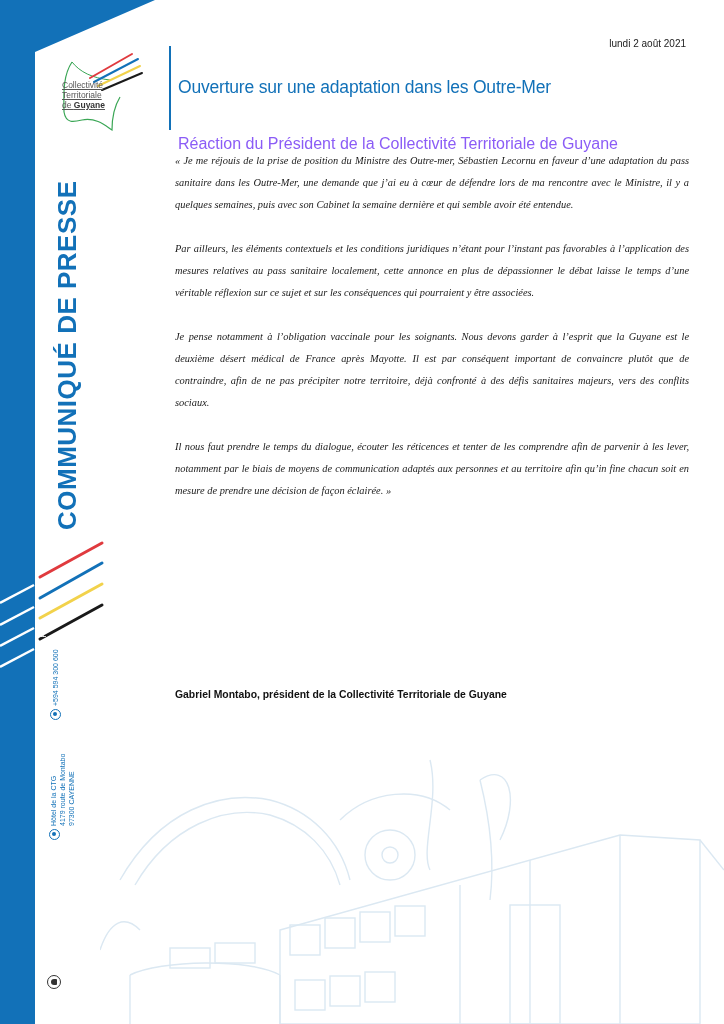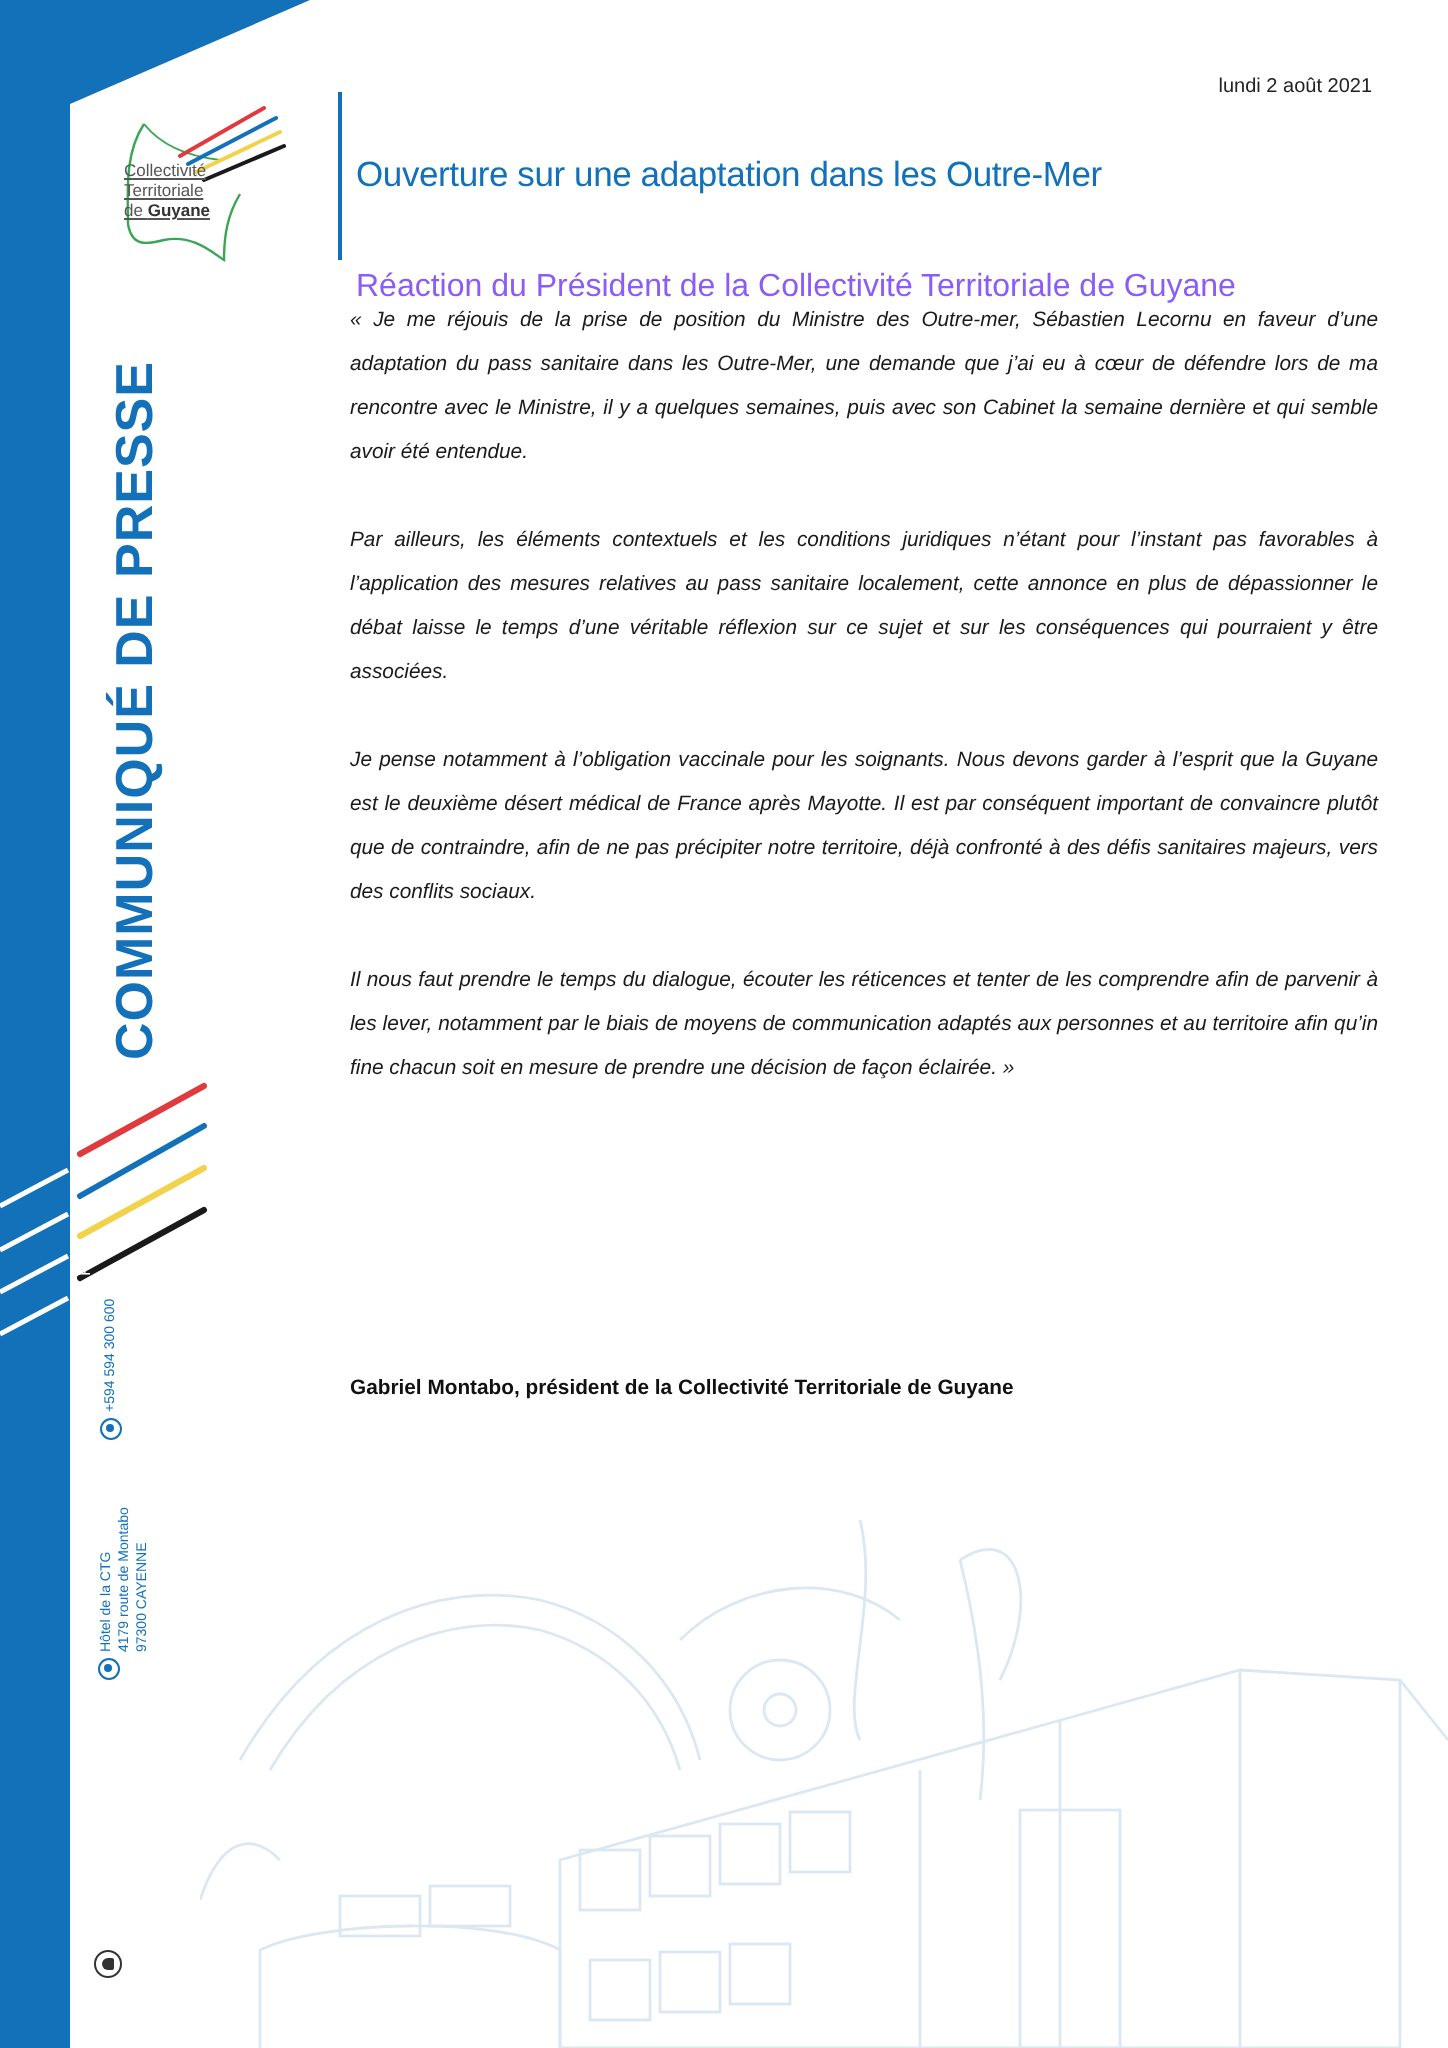--- a/index.html
+++ b/index.html
@@ -31,21 +31,21 @@
 
     .vert-title {
       position: absolute; left: 52px; top: 530px;
       transform: rotate(-90deg); transform-origin: 0 0;
       font-size: 26px; font-weight: 700; color: #1271b8; white-space: nowrap; letter-spacing: 0.5px;
       width: 380px;
     }
 
     .body-text { position: absolute; left: 175px; top: 150px; width: 514px; }
     .para {
-      font-size: 10.4px; font-style: italic; line-height: 22px; text-align: justify; margin: 0 0 22px 0; color: #1a1a1a;
+      font-size: 10.4px; font-style: italic; line-height: 22px; text-align: justify; margin: 0 0 22px 0; color: #1a1a1a; font-family: Liberation Serif, serif;
     }
     .signature { position: absolute; left: 175px; top: 689px; font-size: 10.4px; font-weight: 700; color: #111; }
 
     .website {
       position: absolute; left: 36px; top: 747px; transform: rotate(-90deg); transform-origin: 0 0;
       font-size: 11px; color: #ffffff; letter-spacing: 1px; white-space: nowrap;
     }
     .website .suffix { font-size: 8px; }
     .phone {
       position: absolute; left: 50px; top: 720px; transform: rotate(-90deg); transform-origin: 0 0;

